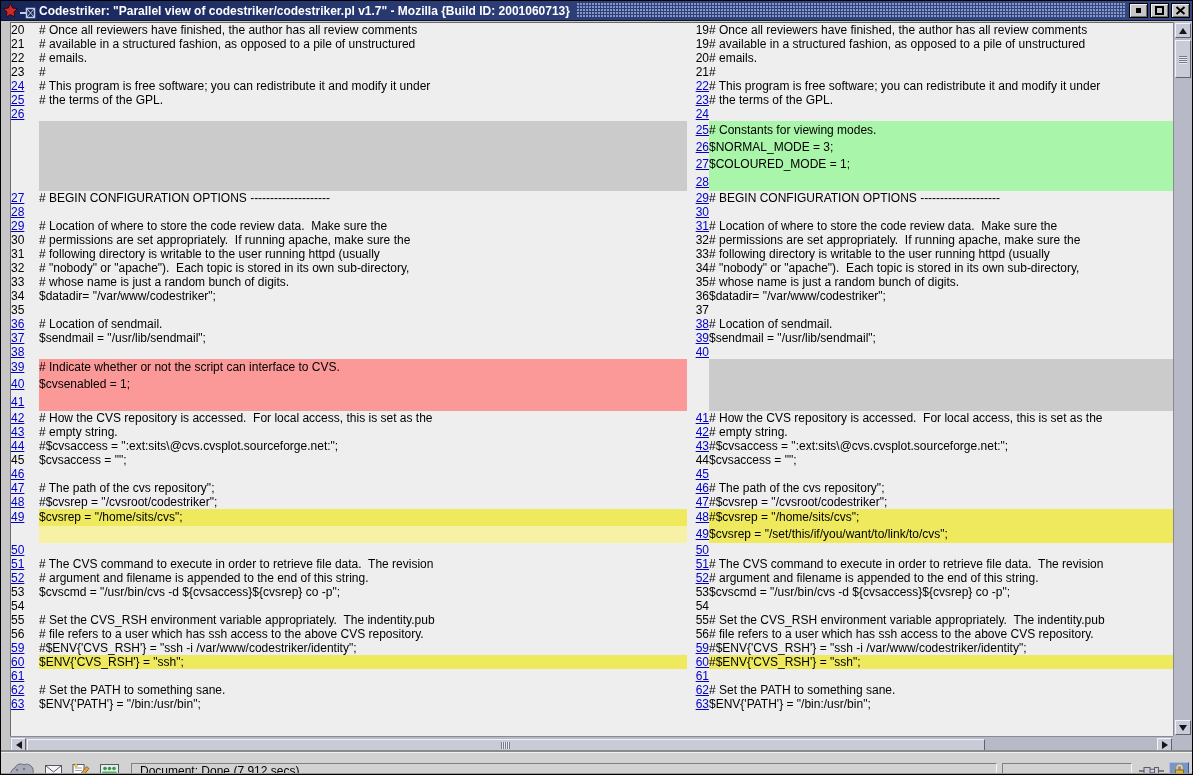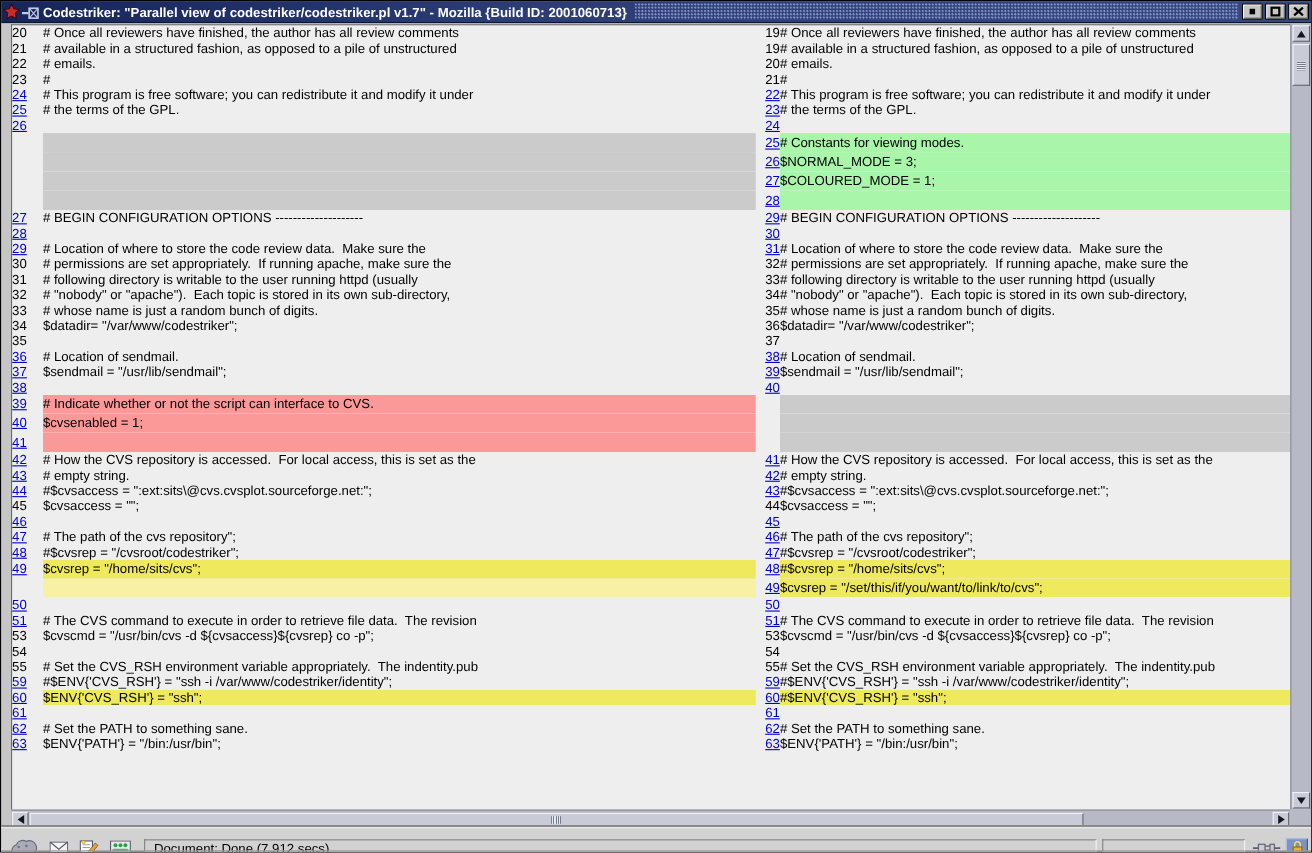--- a/index.html
+++ b/index.html
@@ -386,37 +386,49 @@
             <td class="code cl"></td>
             <td class="gut gr"><a class="lnk" href="#">50</a></td>
             <td class="code cr"></td>
           </tr>
           <tr style="height: 14px;">
             <td class="gut gl"><a class="lnk" href="#">51</a></td>
             <td class="code cl"># The CVS command to execute in order to retrieve file data.  The revision</td>
             <td class="gut gr"><a class="lnk" href="#">51</a></td>
             <td class="code cr"># The CVS command to execute in order to retrieve file data.  The revision</td>
           </tr>
+          <tr style="height: 14px;">
+            <td class="gut gl"><a class="lnk" href="#">52</a></td>
+            <td class="code cl"># argument and filename is appended to the end of this string.</td>
+            <td class="gut gr"><a class="lnk" href="#">52</a></td>
+            <td class="code cr"># argument and filename is appended to the end of this string.</td>
+          </tr>
           <tr style="height: 14px; margin-top: 11px;">
             <td class="gut gl"><span class="pln">53</span></td>
             <td class="code cl">$cvscmd = "/usr/bin/cvs -d ${cvsaccess}${cvsrep} co -p";</td>
             <td class="gut gr"><span class="pln">53</span></td>
             <td class="code cr">$cvscmd = "/usr/bin/cvs -d ${cvsaccess}${cvsrep} co -p";</td>
           </tr>
           <tr style="height: 14px;">
             <td class="gut gl"><span class="pln">54</span></td>
             <td class="code cl"></td>
             <td class="gut gr"><span class="pln">54</span></td>
             <td class="code cr"></td>
           </tr>
           <tr style="height: 14px;">
             <td class="gut gl"><span class="pln">55</span></td>
             <td class="code cl"># Set the CVS_RSH environment variable appropriately.  The indentity.pub</td>
             <td class="gut gr"><span class="pln">55</span></td>
             <td class="code cr"># Set the CVS_RSH environment variable appropriately.  The indentity.pub</td>
+          </tr>
+          <tr style="height: 14px;">
+            <td class="gut gl"><span class="pln">56</span></td>
+            <td class="code cl"># file refers to a user which has ssh access to the above CVS repository.</td>
+            <td class="gut gr"><span class="pln">56</span></td>
+            <td class="code cr"># file refers to a user which has ssh access to the above CVS repository.</td>
           </tr>
           <tr style="height: 14px;">
             <td class="gut gl"><a class="lnk" href="#">59</a></td>
             <td class="code cl">#$ENV{'CVS_RSH'} = "ssh -i /var/www/codestriker/identity";</td>
             <td class="gut gr"><a class="lnk" href="#">59</a></td>
             <td class="code cr">#$ENV{'CVS_RSH'} = "ssh -i /var/www/codestriker/identity";</td>
           </tr>
           <tr style="height: 14px;">
             <td class="gut gl"><a class="lnk" href="#">60</a></td>
             <td class="code cl b-yellow">$ENV{'CVS_RSH'} = "ssh";</td>

